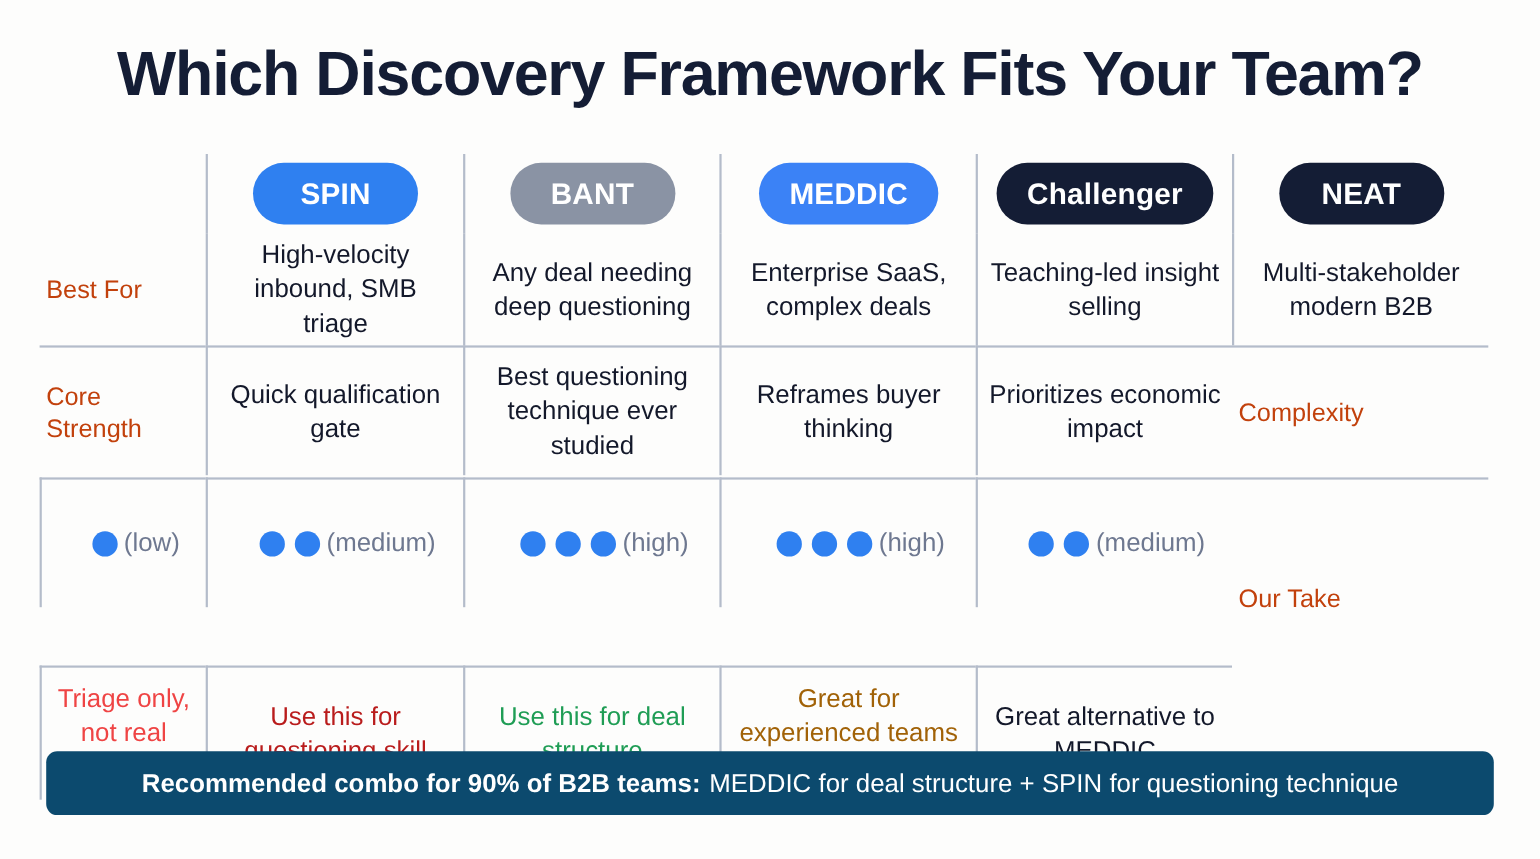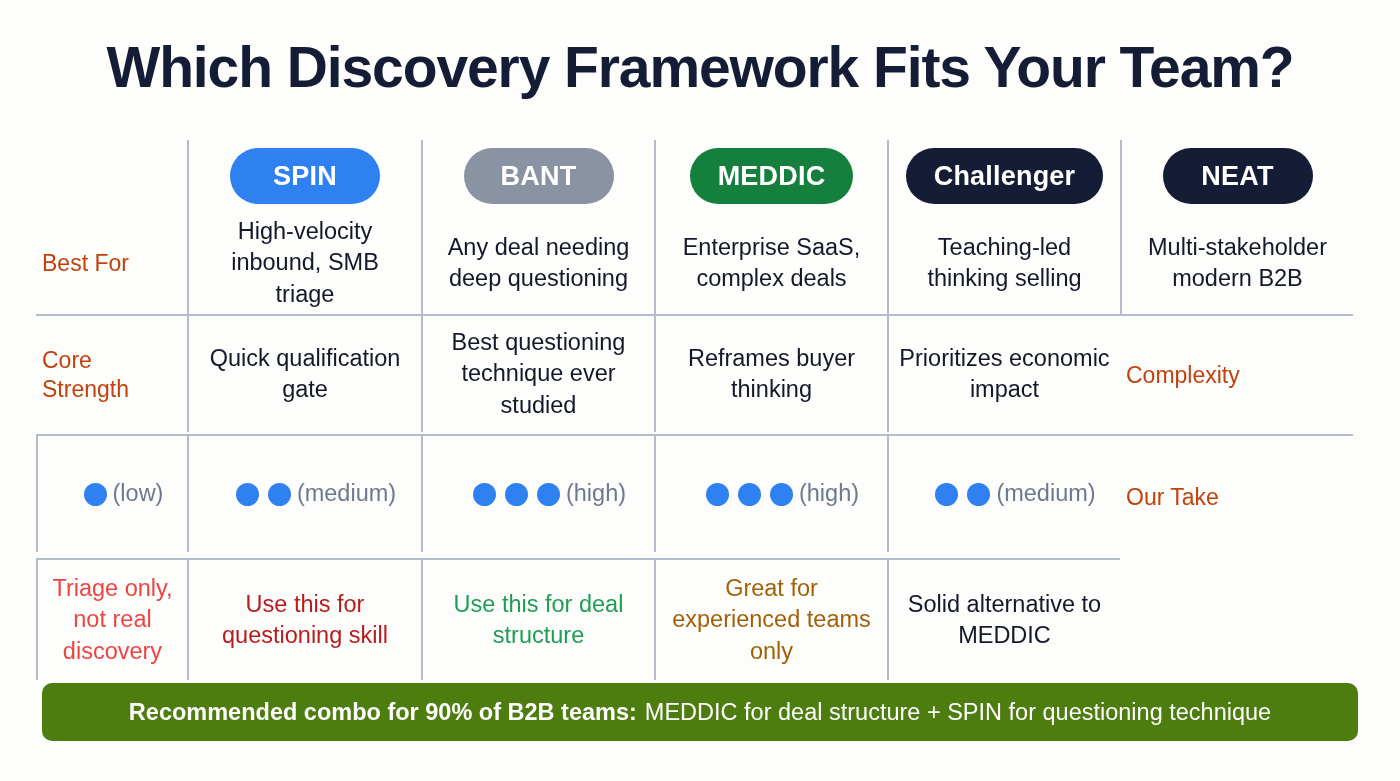--- a/index.html
+++ b/index.html
@@ -110,21 +110,21 @@
   .r-bestfor .label-cell-bordered { border-top: none; }
 
   .r-bestfor  .body-cell { height: 102px; }
   .r-core     .body-cell { height: 118px; }
   .r-cplx     .body-cell { height: 118px; padding-left: 32px; }
   .r-take     .body-cell { height: 122px; }
 
   .r-bestfor  .row-label { height: 102px; }
   .r-core     .row-label { height: 118px; }
   .r-cplx     .row-label { height: 118px; }
-  .r-take     .row-label { height: 122px; }
+  .r-take     .row-label { height: 122px; margin-top: 47px; }
 
   
   .dots-wrap {
     display: flex;
     align-items: center;
     justify-content: center;
     gap: 9px;
   }
   .dot {
     width: 23px;
@@ -140,21 +140,21 @@
     white-space: nowrap;
   }
 
   
   .banner {
     position: absolute;
     left: 42px;
     top: 683px;
     width: 1316px;
     height: 58px;
-    background: #4d7c0f;
+    background: #0c4a6e;
     border-radius: 10px;
     display: flex;
     align-items: center;
     justify-content: center;
     color: #ffffff;
     font-size: 23.5px;
     white-space: nowrap;
   }
   .banner b {
     font-weight: 700;
@@ -171,21 +171,21 @@
   <div class="table">
 
     <div class="hdr-row-spacer"></div>
     <div class="pill-cell">
       <div class="pill" style="background:#2f80f0">SPIN</div>
     </div>
     <div class="pill-cell">
       <div class="pill" style="background:#8a93a4">BANT</div>
     </div>
     <div class="pill-cell">
-      <div class="pill" style="background:#15803d">MEDDIC</div>
+      <div class="pill" style="background:#3b82f6">MEDDIC</div>
     </div>
     <div class="pill-cell">
       <div class="pill" style="background:#141d35">Challenger</div>
     </div>
     <div class="pill-cell">
       <div class="pill" style="background:#141d35">NEAT</div>
     </div>
 
     <div class="r-bestfor">
       <div class="row-label">Best For</div>
@@ -197,21 +197,21 @@
     <div class="r-bestfor">
         <div class="cell body-cell">Any deal needing
 deep questioning</div>
       </div>
     <div class="r-bestfor">
         <div class="cell body-cell">Enterprise SaaS,
 complex deals</div>
       </div>
     <div class="r-bestfor">
         <div class="cell body-cell">Teaching-led
-thinking selling</div>
+insight selling</div>
       </div>
     <div class="r-bestfor">
         <div class="cell body-cell">Multi-stakeholder
 modern B2B</div>
       </div>
 
     <div class="r-core label-cell-bordered">
       <div class="row-label">Core
 Strength</div>
     </div>
@@ -297,21 +297,21 @@
     <div class="r-take">
         <div class="cell body-cell" style="color: rgb(31, 157, 85);">Use this for deal
 structure</div>
       </div>
     <div class="r-take">
         <div class="cell body-cell" style="color: #a16207;">Great for
 experienced
 teams only</div>
       </div>
     <div class="r-take">
-        <div class="cell body-cell" style="color: rgb(19, 24, 42);">Solid alternative
+        <div class="cell body-cell" style="color: rgb(19, 24, 42);">Great alternative
 to MEDDIC</div>
       </div>
 
   </div>
 
   <div class="banner">
     <b>Recommended combo for 90% of B2B teams:</b>
     <span>MEDDIC for deal structure + SPIN for questioning technique</span>
   </div>
 

